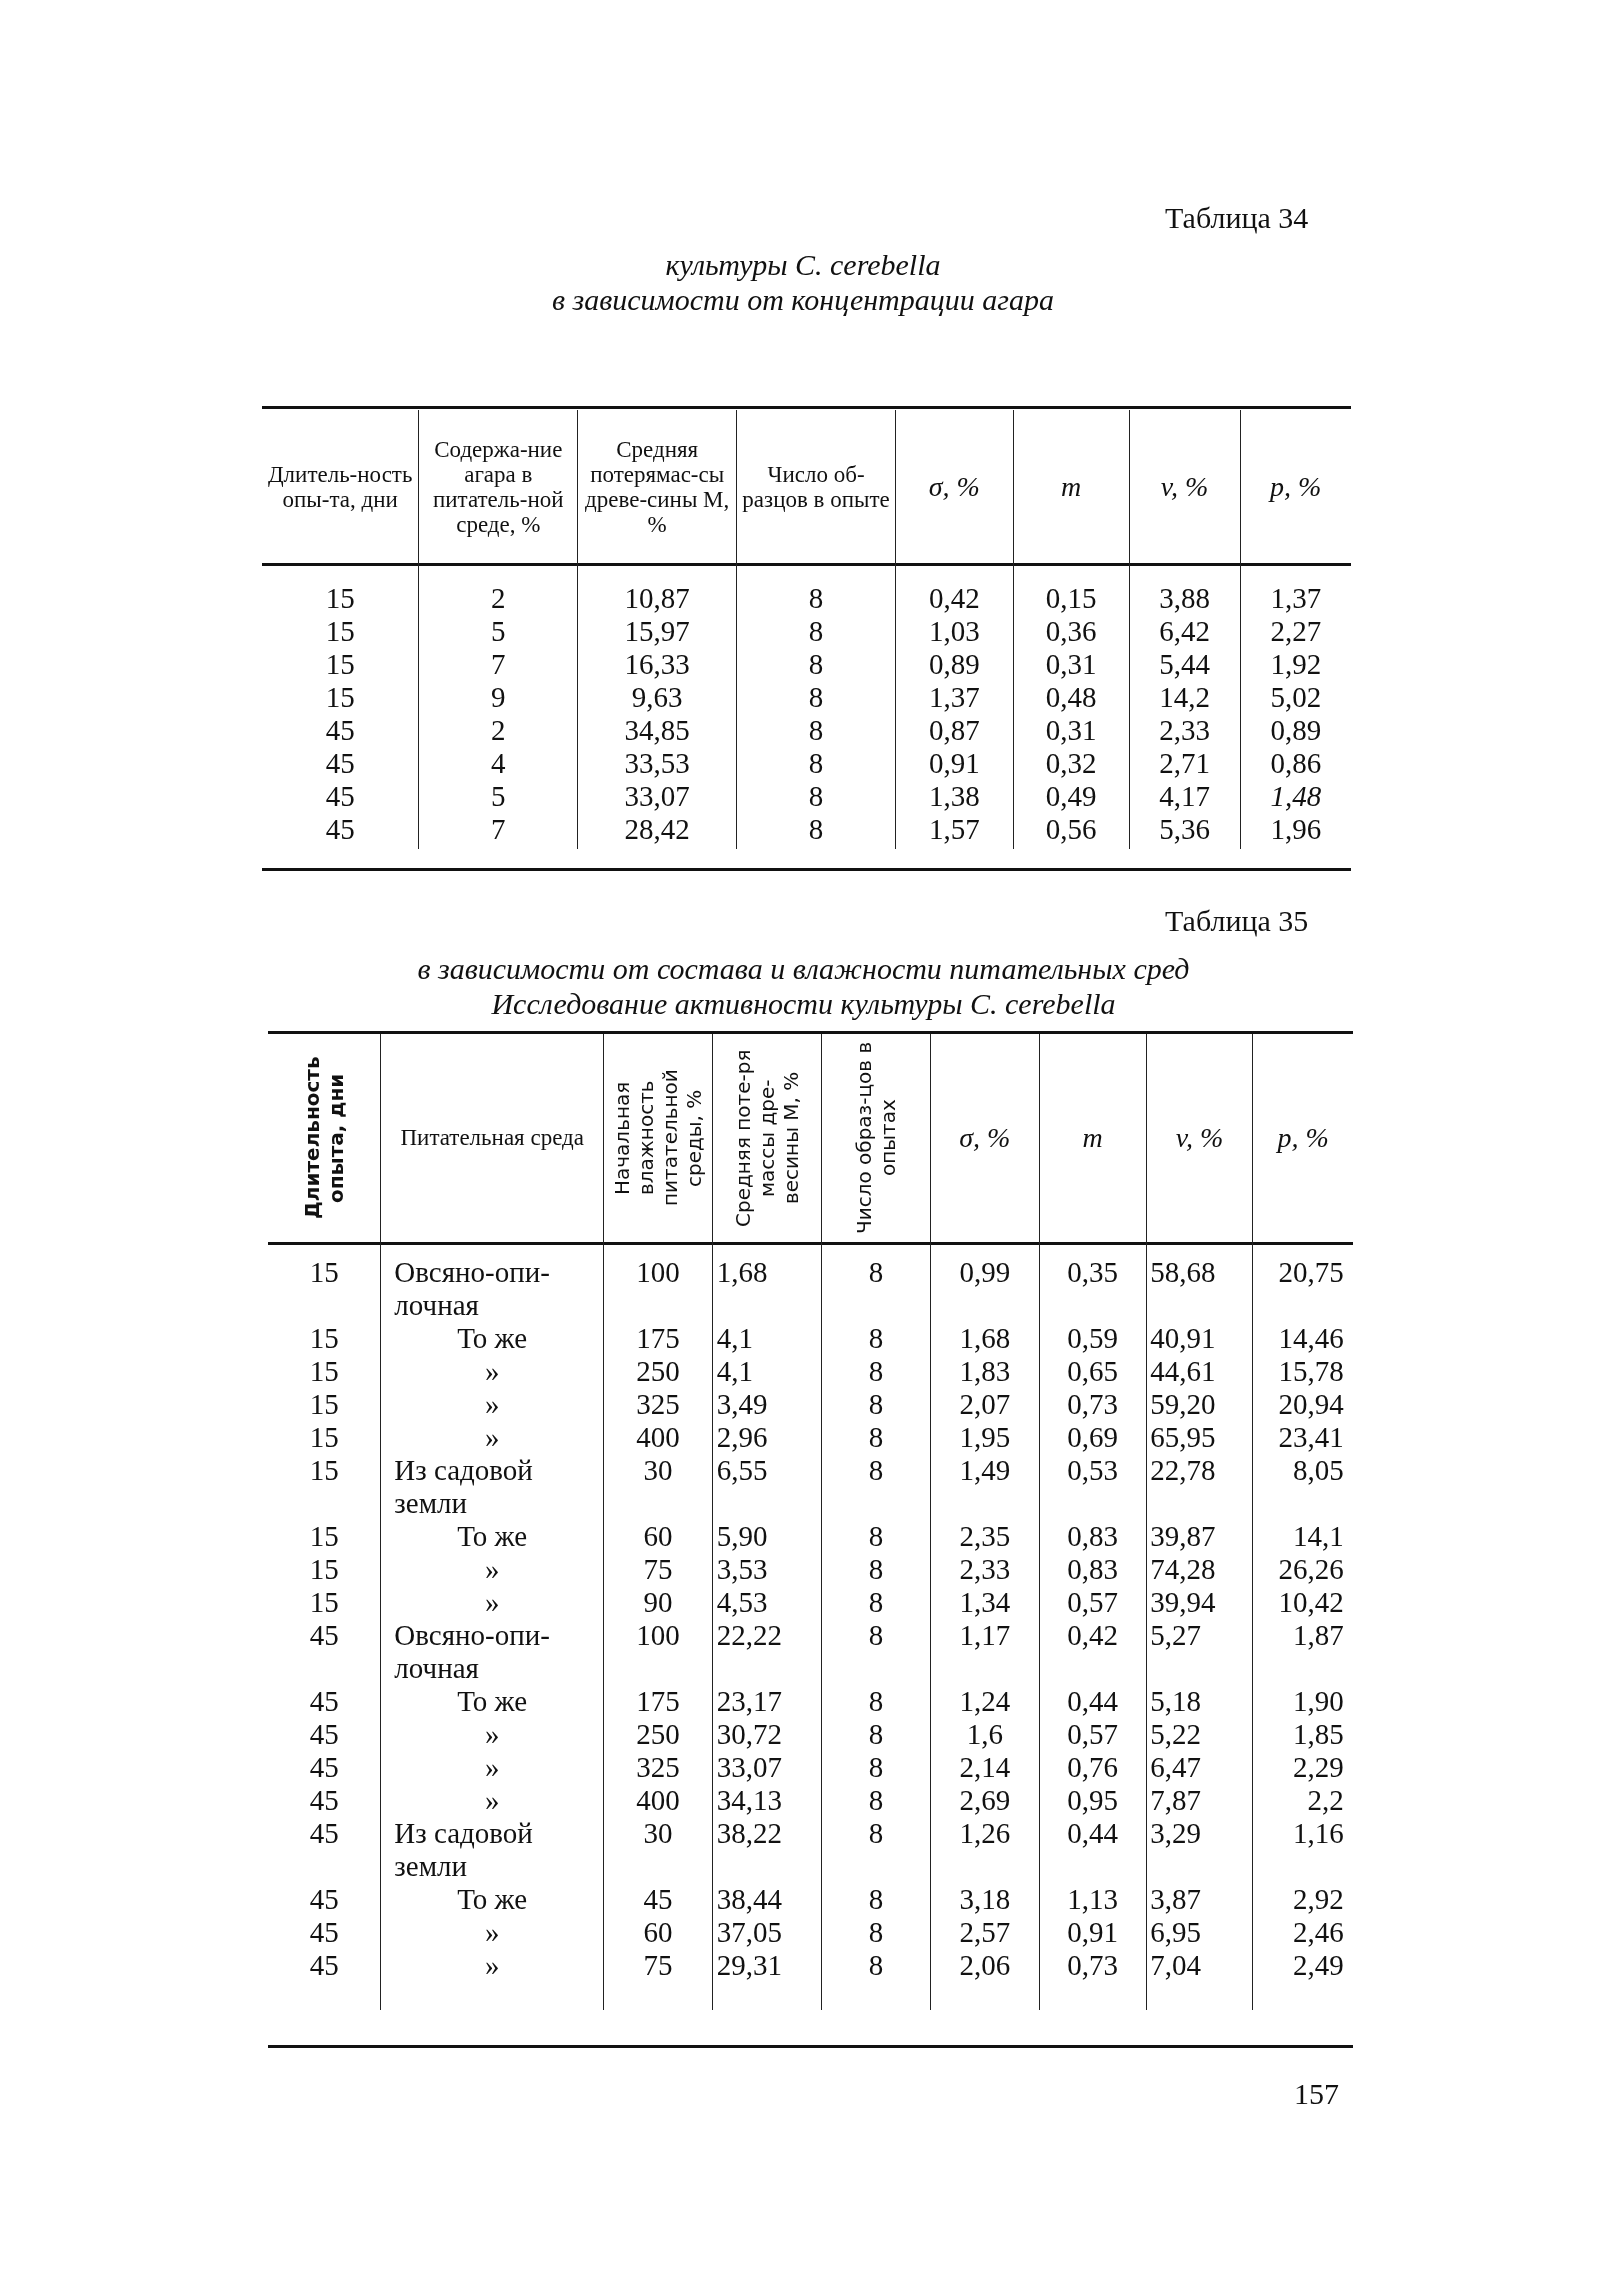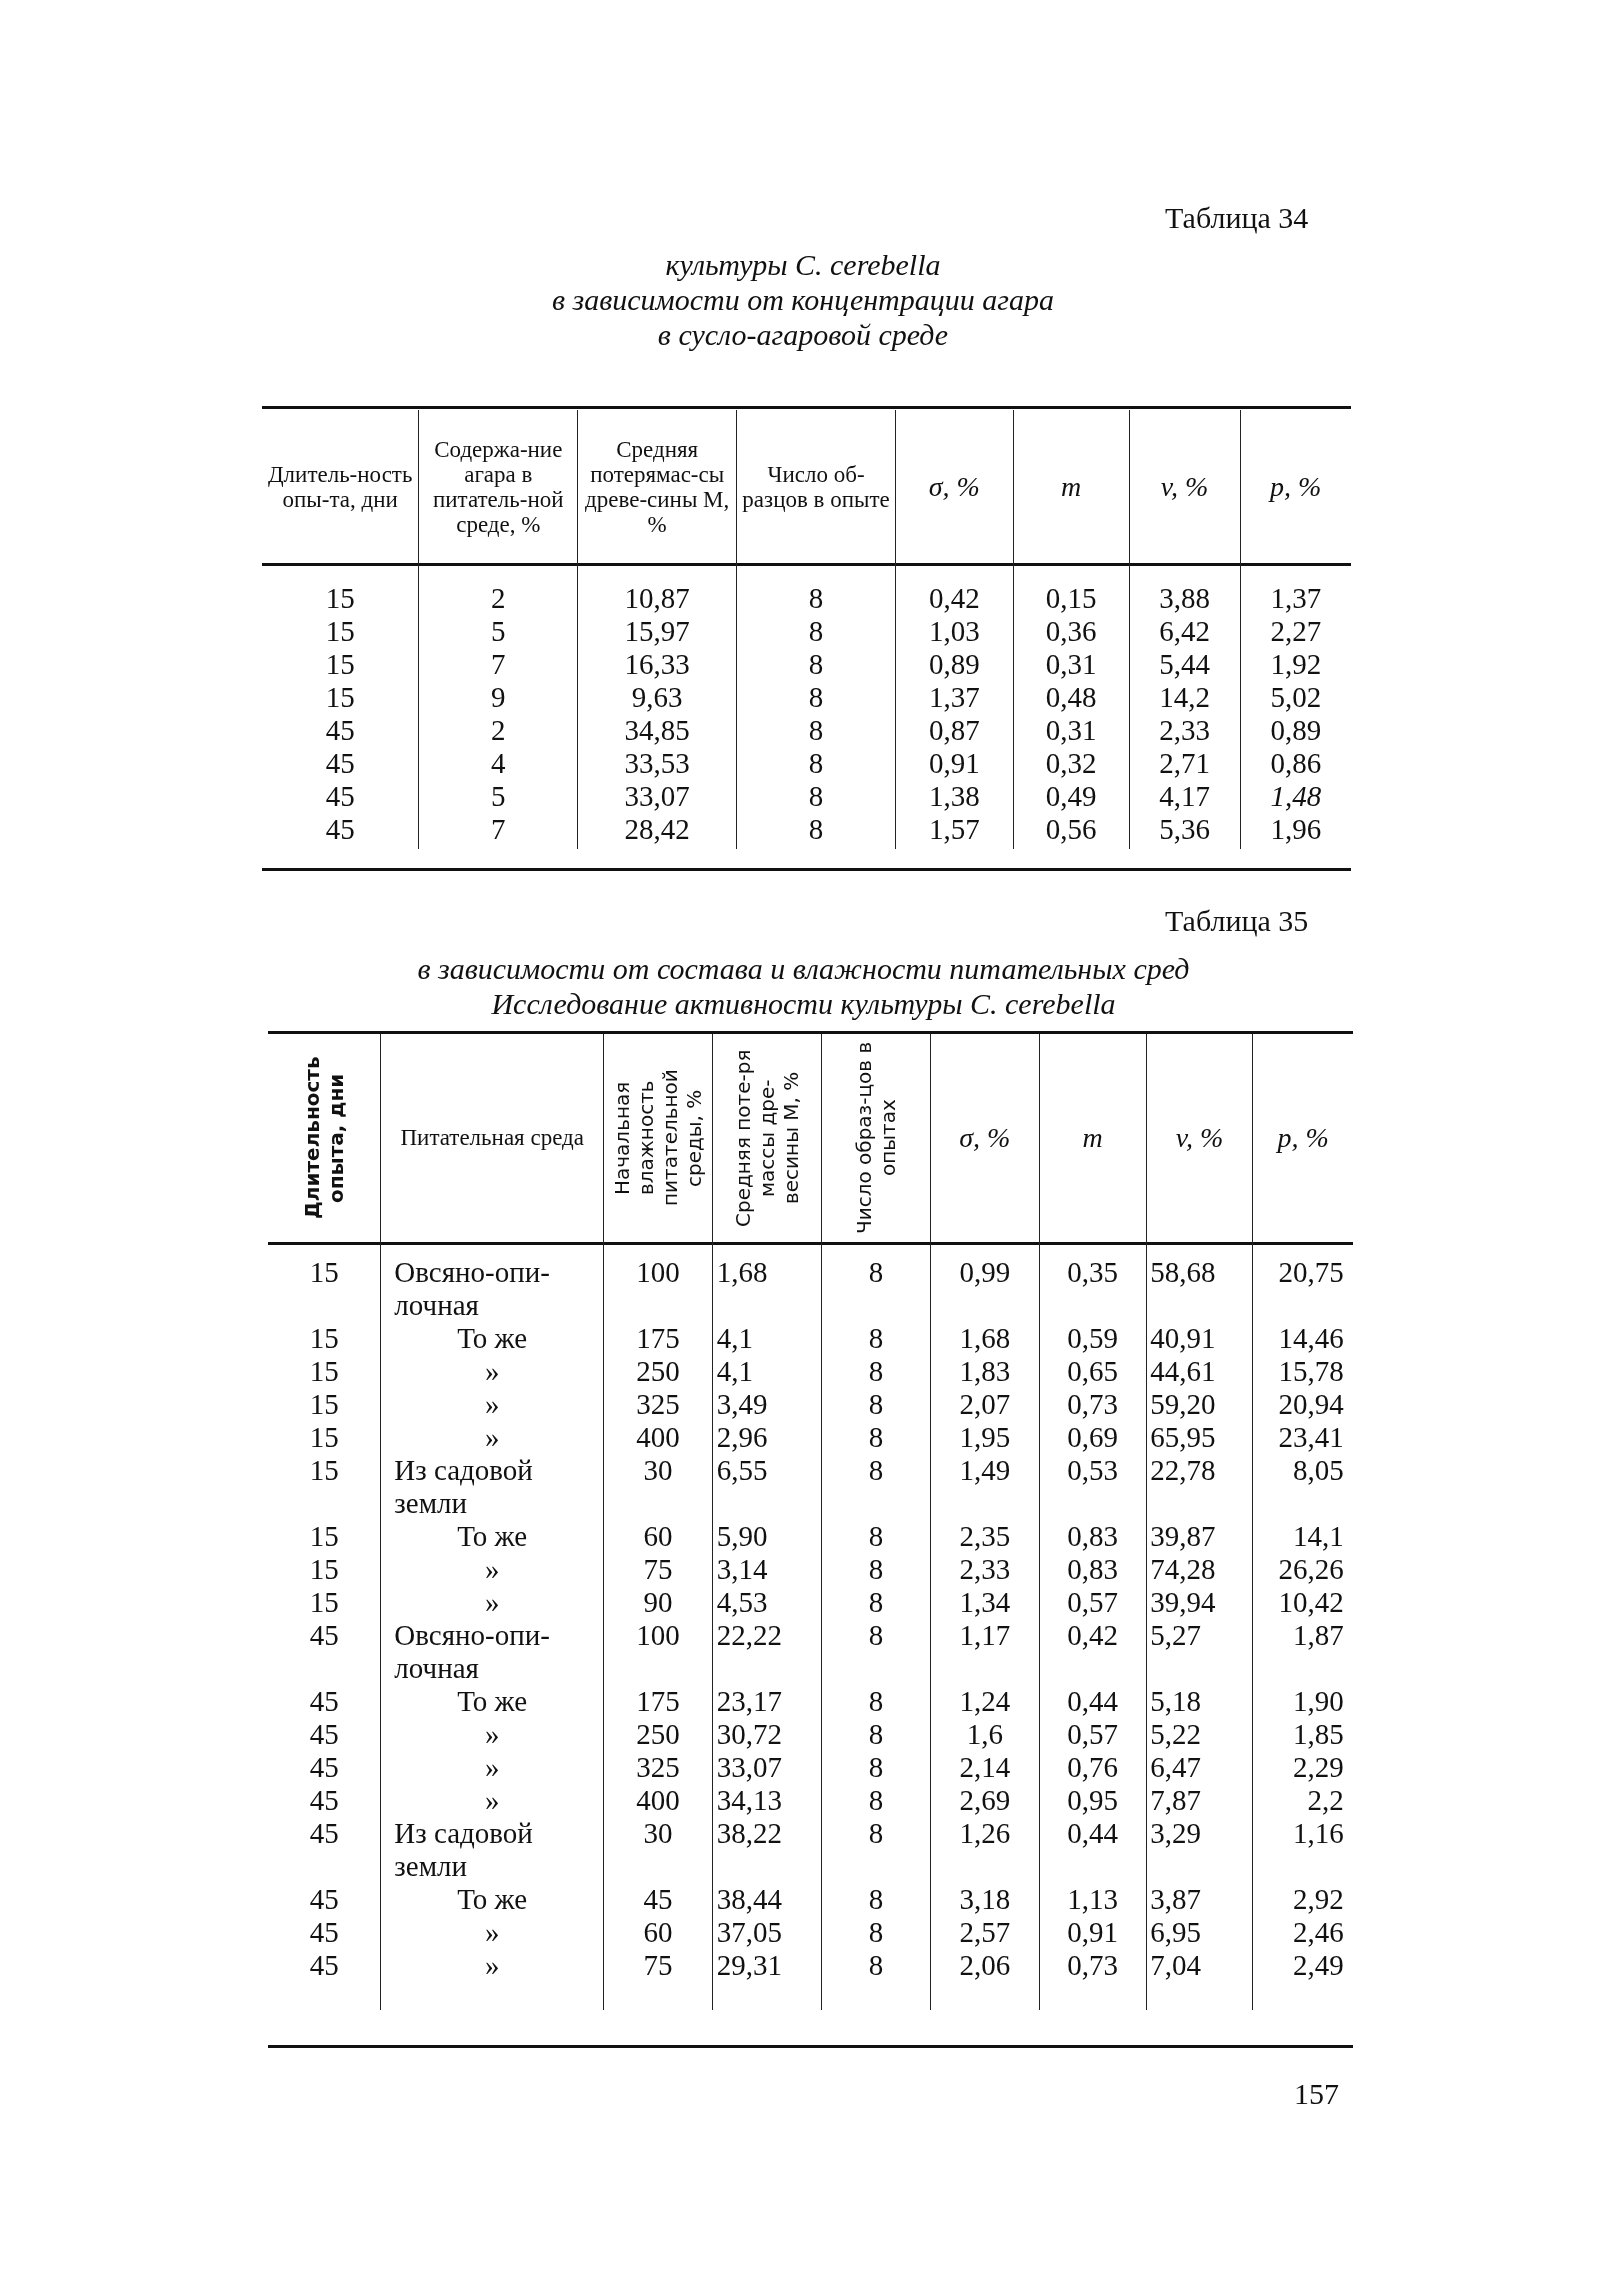--- a/index.html
+++ b/index.html
@@ -19,21 +19,20 @@
   .r{text-align:right;padding-right:9.2px;}
   .l{text-align:left;padding-left:3.7px;}
 </style>
 </head>
 <body>
 
 <div class="abs tnum" style="left:1165px;top:201px;">Таблица 34</div>
 <div class="abs caption" style="left:397px;top:247px;width:812px;">
   <div>культуры C. cerebella</div>
   <div>в зависимости от концентрации агара</div>
-  <div>в сусло-агаровой среде</div>
 </div>
 <div class="rule" style="left:262px;top:406px;width:1089px;"></div>
 <div class="rule" style="left:262px;top:563px;width:1089px;"></div>
 <div class="rule" style="left:262px;top:868px;width:1089px;"></div>
 
 <table id="t34" style="left:262px;top:410px;width:1089px;">
   <colgroup>
     <col style="width:157px">
       <col style="width:159px">
       <col style="width:159px">
@@ -287,21 +286,21 @@
         <td class="num vl" style="vertical-align: top;">8</td>
         <td class="num vl" style="vertical-align: top;">2,35</td>
         <td class="num vl" style="vertical-align: top;">0,83</td>
         <td class="num vl l" style="vertical-align: top;">39,87</td>
         <td class="num vl r" style="vertical-align: top;">14,1</td>
       </tr>
       <tr>
         <td class="num" style="vertical-align: top;">15</td>
         <td class="vl ind" style="line-height: 33px; vertical-align: top;">»</td>
         <td class="num vl" style="vertical-align: top;">75</td>
-        <td class="num vl l" style="vertical-align: top;">3,14</td>
+        <td class="num vl l" style="vertical-align: top;">3,53</td>
         <td class="num vl" style="vertical-align: top;">8</td>
         <td class="num vl" style="vertical-align: top;">2,33</td>
         <td class="num vl" style="vertical-align: top;">0,83</td>
         <td class="num vl l" style="vertical-align: top;">74,28</td>
         <td class="num vl r" style="vertical-align: top;">26,26</td>
       </tr>
       <tr>
         <td class="num" style="vertical-align: top;">15</td>
         <td class="vl ind" style="line-height: 33px; vertical-align: top;">»</td>
         <td class="num vl" style="vertical-align: top;">90</td>

